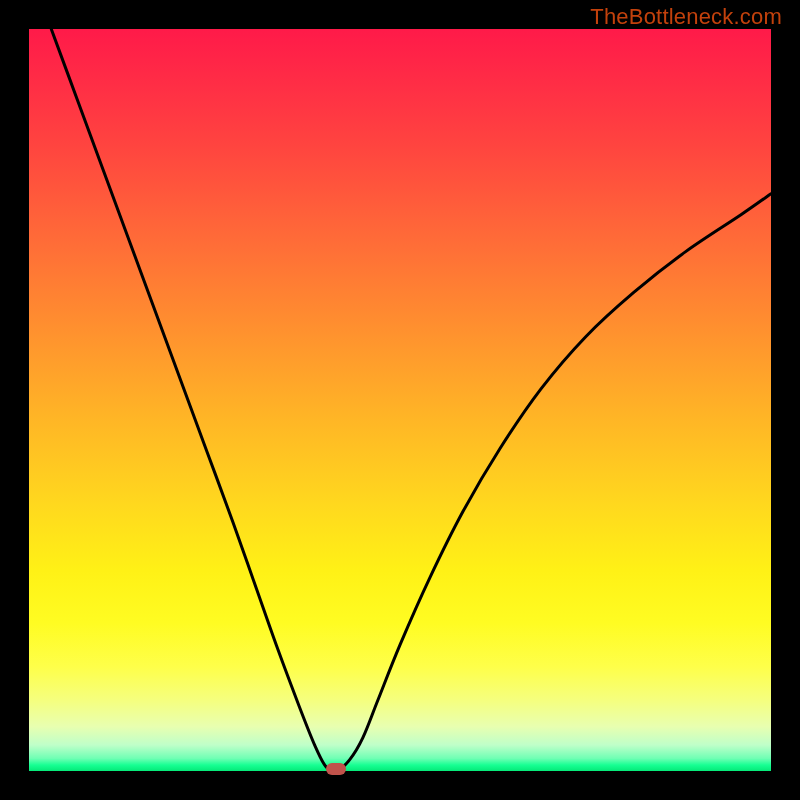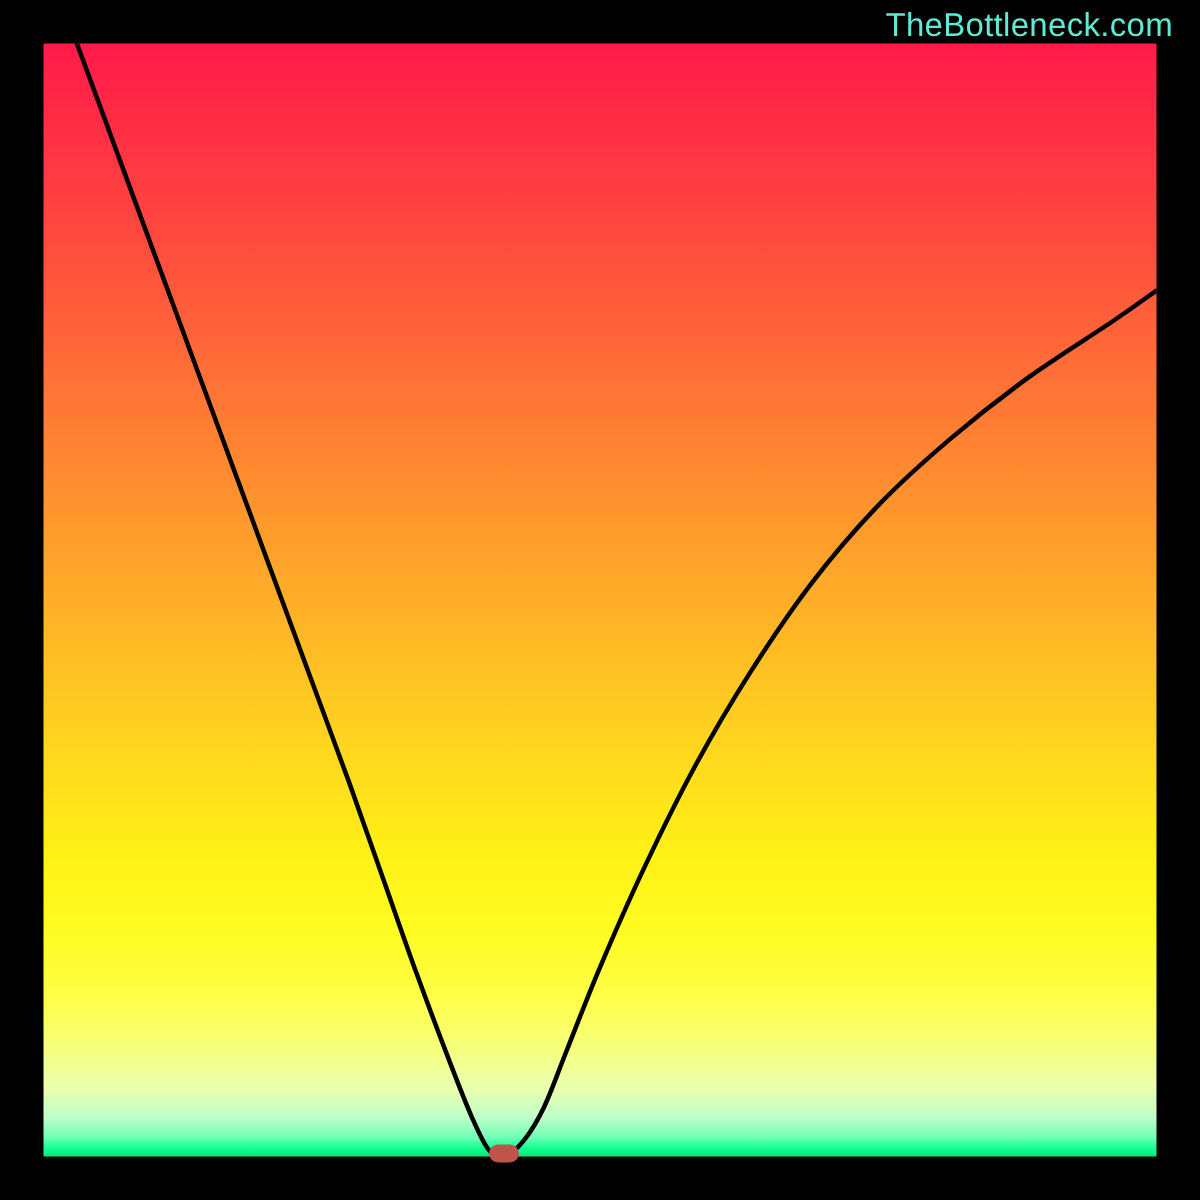--- a/index.html
+++ b/index.html
@@ -8,21 +8,21 @@
     height: 800px;
     background: #000000;
     position: relative;
     font-family: Arial, Helvetica, sans-serif;
     overflow: hidden;
   }
   .watermark {
     position: absolute;
     top: 4px;
     right: 18px;
-    color: #5eead4;
+    color: #c2410c;
     font-size: 22px;
     font-weight: 400;
     z-index: 3;
     letter-spacing: 0.2px;
   }
   .plot-area {
     position: absolute;
     left: 29px;
     top: 29px;
     width: 742px;

